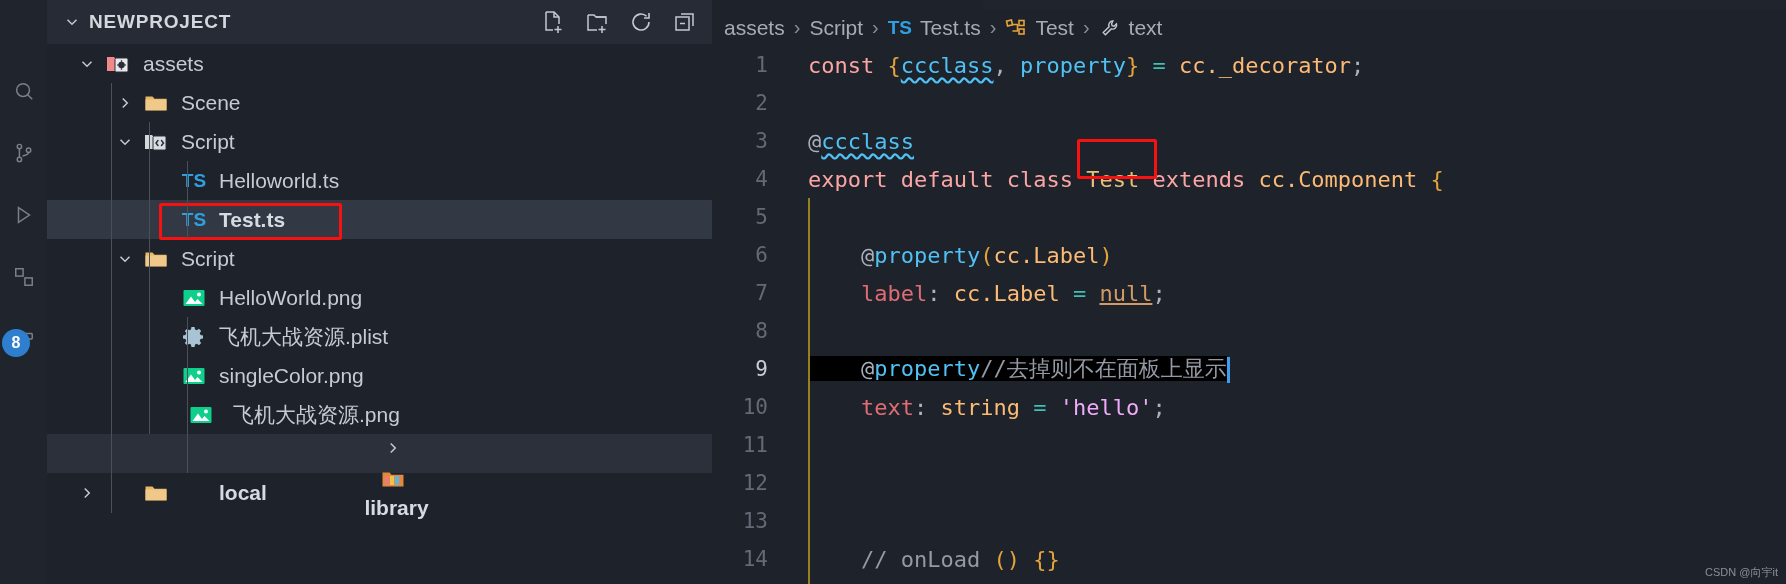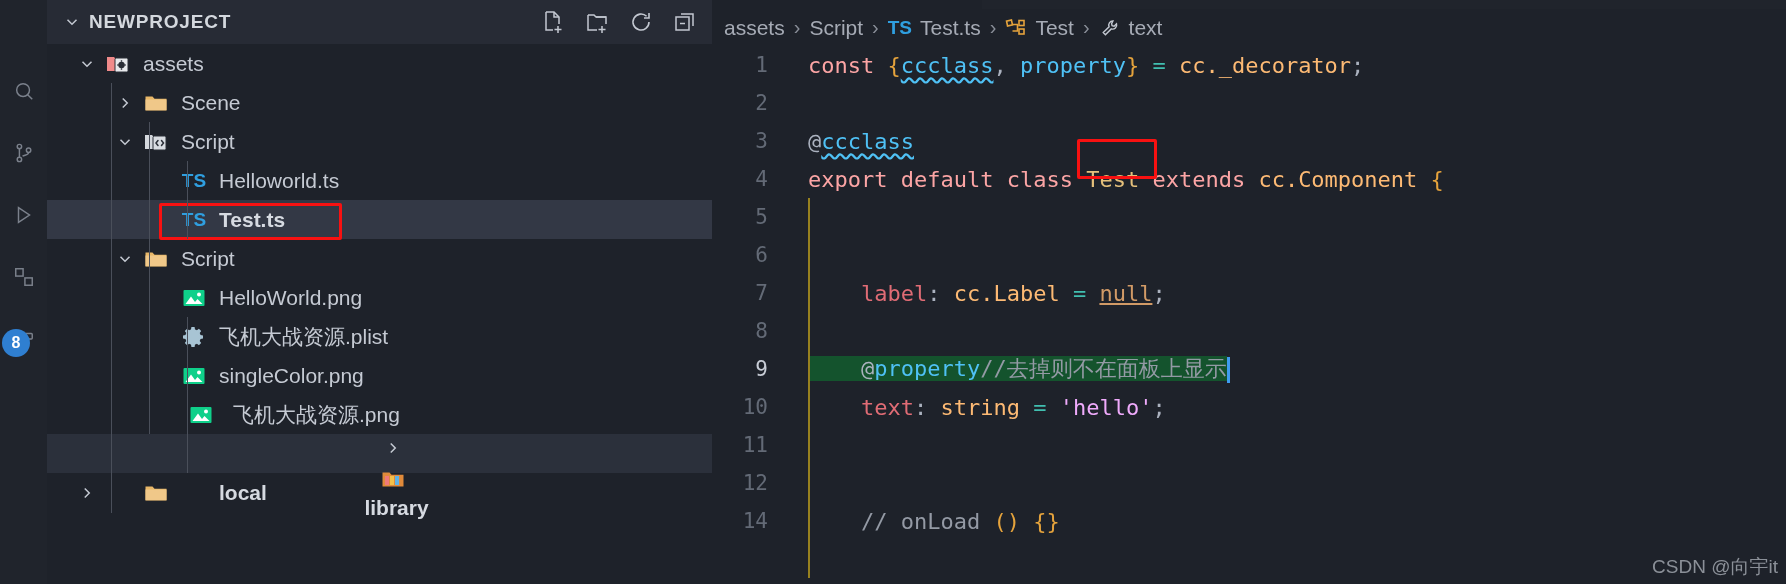--- a/index.html
+++ b/index.html
@@ -135,28 +135,28 @@
   .t-str   { color: #f0abfc; }
   .t-num   { color: #d19a66; text-decoration: underline; }
   .t-com   { color: #949aa5; }
   .t-cls   { color: #e5c07b; }
   .t-br1   { color: #e5a33c; }
   .t-plain { color: #abb2bf; }
   .squiggle {
     text-decoration: underline wavy #4fc1f5;
     text-underline-offset: 4px;
   }
-  .selhl { background: #14532d; }
+  .selhl { background: #000000; }
   .caret {
     display: inline-block; width: 3px; height: 26px;
     background: #3f9cf0; vertical-align: middle; margin-left: 0px;
   }
   .watermark {
     position: absolute; right: 8px; bottom: 4px;
-    color: #8b9098; font-size: 19px;
+    color: #8b9098; font-size: 11px;
     font-family: "Liberation Sans", sans-serif;
   }
 </style>
 </head>
 <body>
 
 <div id="app">
 
   <div class="activity-bar">
     <div class="act-icon">
@@ -453,20 +453,21 @@
           <div class="ctext"><span><span class="t-kw">export</span><span class="t-plain"> </span><span class="t-kw">default</span><span class="t-plain"> </span><span class="t-kw">class</span><span class="t-plain"> </span><span class="t-cls">Test</span><span class="t-plain"> </span><span class="t-kw">extends</span><span class="t-plain"> </span><span class="t-type">cc.Component</span><span class="t-plain"> </span><span class="t-br1">{</span></span></div>
         </div>
         <div class="code-line">
           <div class="ind-guide"></div>
           <div class="lnum">5</div>
           <div class="ctext"><span></span></div>
         </div>
         <div class="code-line">
           <div class="ind-guide"></div>
           <div class="lnum">6</div>
+          <div class="ctext"><span><span class="t-plain">    @</span><span class="t-id">property</span><span class="t-br1">(</span><span class="t-type">cc.Label</span><span class="t-br1">)</span></span></div>
         </div>
         <div class="code-line">
           <div class="ind-guide"></div>
           <div class="lnum">7</div>
           <div class="ctext"><span><span class="t-plain">    </span><span class="t-var">label</span><span class="t-plain">:</span><span class="t-plain"> </span><span class="t-type">cc.Label</span><span class="t-plain"> </span><span class="t-op">=</span><span class="t-plain"> </span><span class="t-num">null</span><span class="t-plain">;</span></span></div>
         </div>
         <div class="code-line">
           <div class="ind-guide"></div>
           <div class="lnum">8</div>
           <div class="ctext"><span></span></div>
@@ -482,20 +483,25 @@
           <div class="ctext"><span><span class="t-plain">    </span><span class="t-var">text</span><span class="t-plain">:</span><span class="t-plain"> </span><span class="t-type">string</span><span class="t-plain"> </span><span class="t-op">=</span><span class="t-plain"> </span><span class="t-str">'hello'</span><span class="t-plain">;</span></span></div>
         </div>
         <div class="code-line">
           <div class="ind-guide"></div>
           <div class="lnum">11</div>
           <div class="ctext"><span></span></div>
         </div>
         <div class="code-line">
           <div class="ind-guide"></div>
           <div class="lnum">12</div>
+        </div>
+        <div class="code-line">
+          <div class="ind-guide"></div>
+          <div class="lnum">13</div>
+          <div class="ctext"><span></span></div>
         </div>
         <div class="code-line">
           <div class="ind-guide"></div>
           <div class="lnum">14</div>
           <div class="ctext"><span><span class="t-com">    // onLoad </span><span class="t-br1">()</span><span class="t-com"> </span><span class="t-br1">{}</span></span></div>
         </div>
         <div class="code-line">
           <div class="ind-guide"></div>
           <div class="ctext"><span></span></div>
         </div>

